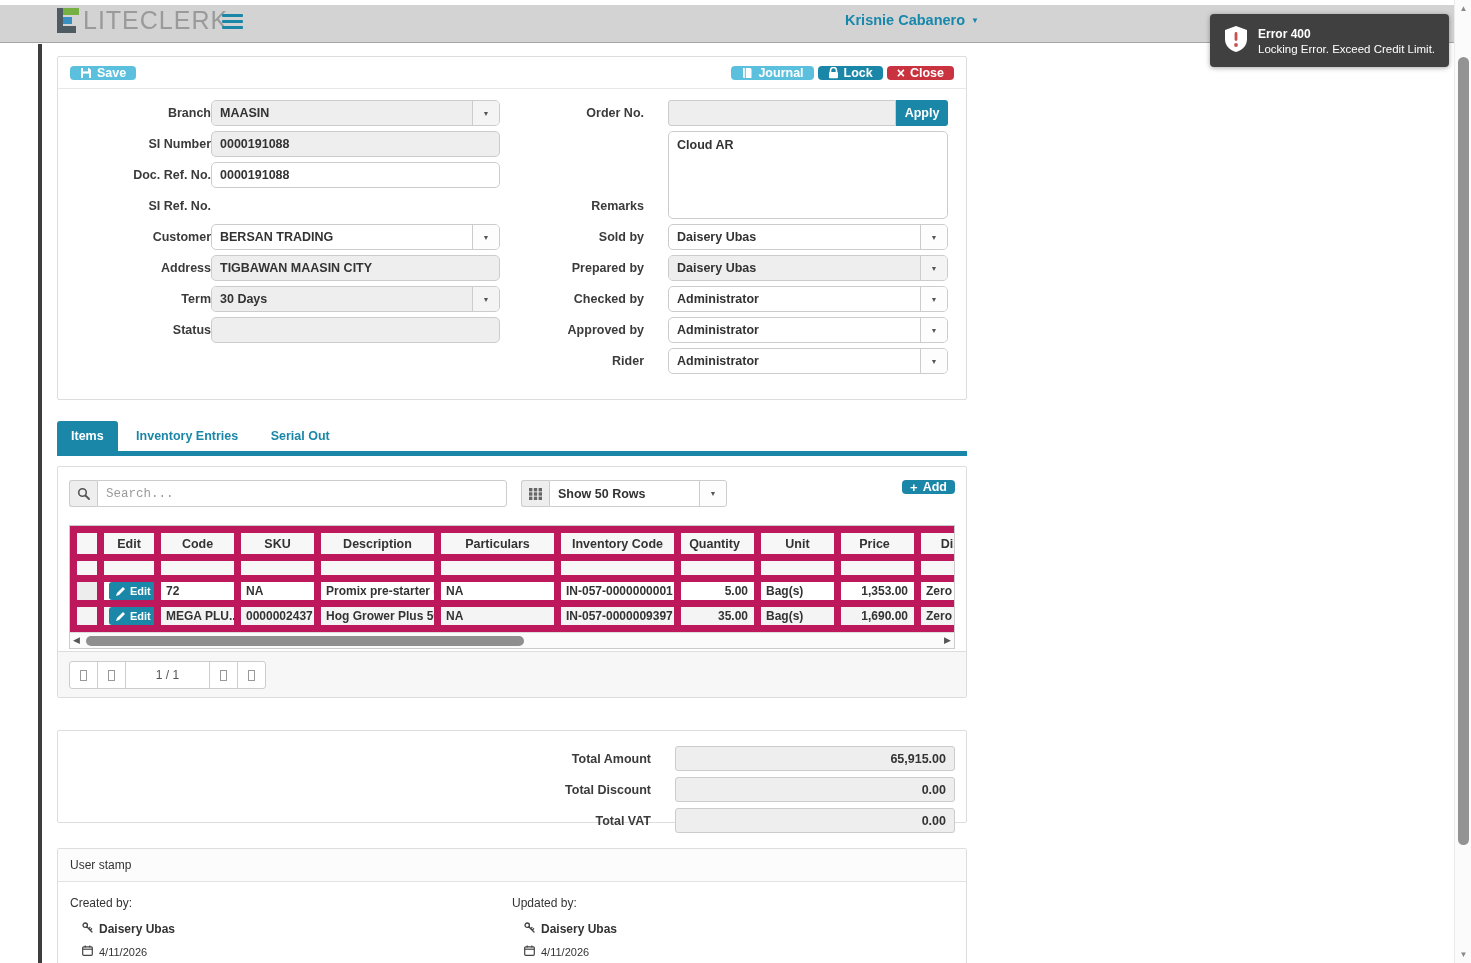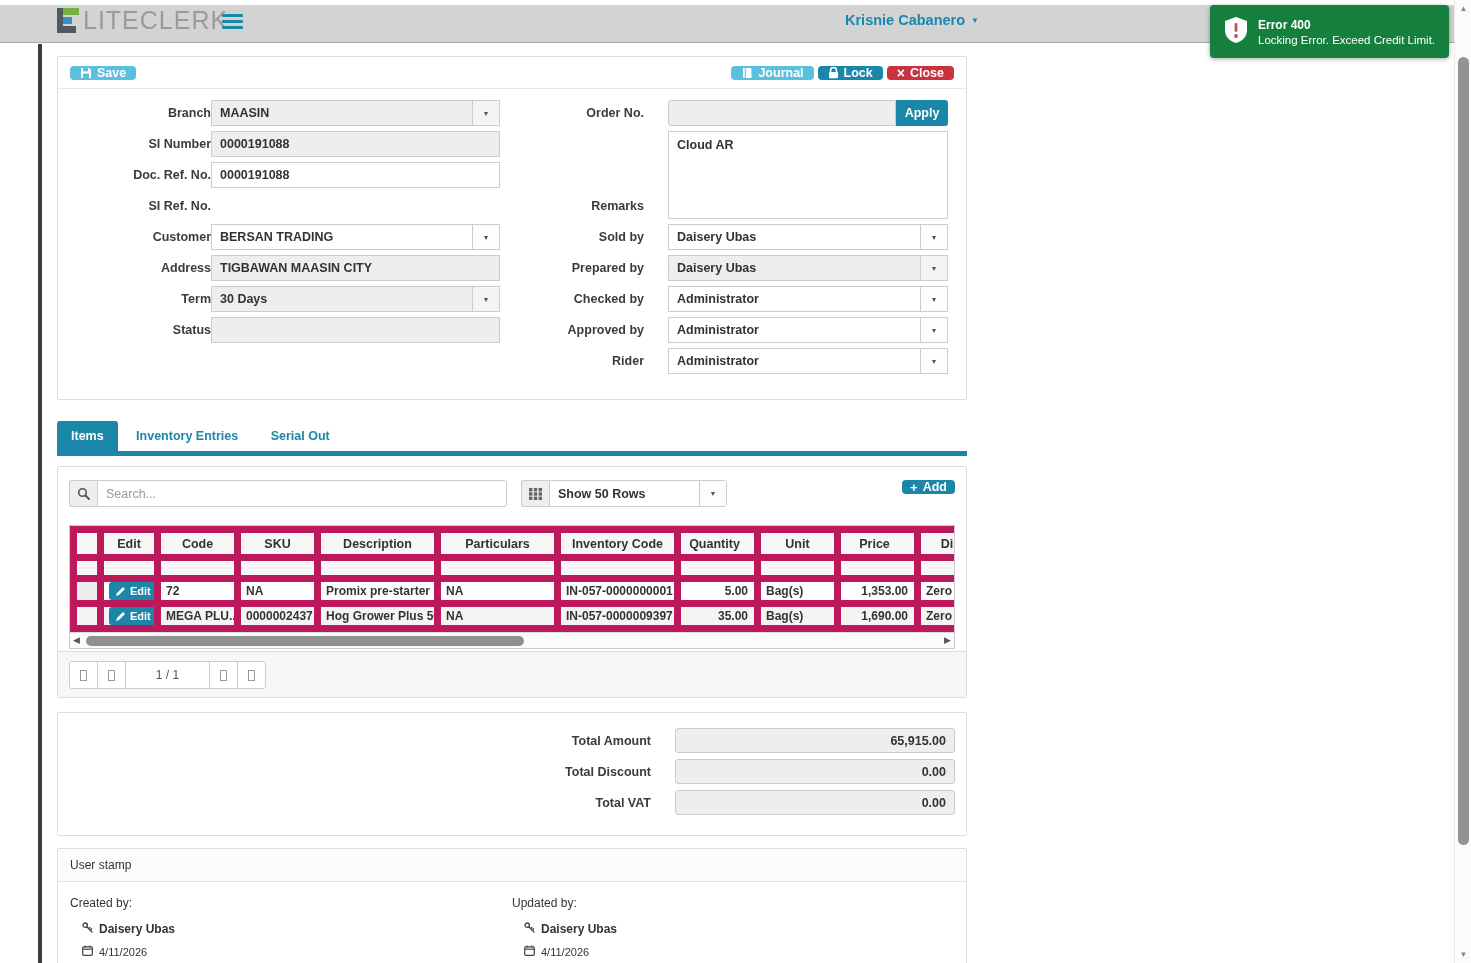--- a/index.html
+++ b/index.html
@@ -16,51 +16,51 @@
   .logo-icon .l-mid  { position:absolute; left:6px; top:9px; width:9px; height:7px; background:#3a8fc1; }
   .logo-icon .l-bot  { position:absolute; left:6px; top:18px; width:13px; height:7px; background:#4f5b63; }
   .brand-text { font-size:25px; color:#9a9a9a; letter-spacing:1px; }
   .burger { position:absolute; left:222px; top:14px; width:21px; cursor:pointer; }
   .burger div { height:3.4px; background:#1a87a8; border-radius:1px; margin-bottom:2.6px; }
   .user-menu { position:absolute; left:845px; top:12px; color:#1787ac; font-weight:bold; font-size:14.5px; cursor:pointer; display:flex; align-items:center; gap:6px; }
   .user-menu .caret-sm { font-size:8px; }
   .side-strip { position:absolute; left:38px; top:44px; width:4px; height:919px; background:#3d3d3d; }
 
   
-  .toast { position:absolute; left:1210px; top:5px; width:239px; height:53px; background:#15803d; border-radius:4px;
+  .toast { position:absolute; left:1210px; top:14px; width:239px; height:53px; background:#404040; border-radius:4px;
            box-shadow:0 1px 5px rgba(0,0,0,.35); display:flex; align-items:center; padding:0 10px; color:#fff; z-index:50; }
   .toast-icon { margin:0 10px 0 4px; flex:none; }
   .toast-title { font-size:12px; font-weight:bold; margin-bottom:2px; }
   .toast-msg { font-size:11.5px; }
 
   
   .card { position:absolute; left:57px; width:910px; background:#fff; border:1px solid #ddd; border-radius:2px; }
   .card-form   { top:56px;  height:344px; }
   .card-items  { top:466px; height:232px; }
-  .card-totals { top:712px; height:124px;text-align:center; }
+  .card-totals { top:730px; height:93px;text-align:center; }
   .card-stamp  { top:848px; height:132px; }
 
   
   .btn { display:inline-flex; align-items:center; gap:5px; height:14px; padding:0 10px; border-radius:4px;
          color:#fff; font-weight:bold; font-size:12.5px; border:none; cursor:pointer; white-space:nowrap; }
   .btn-info   { background:#5bc0de; }
   .btn-teal   { background:#1a87a8; }
   .btn-danger { background:#c9323f; }
   .btnrow { display:flex; justify-content:space-between; align-items:center; padding:9px 12px 8px; border-bottom:1px solid #e8e8e8; }
   .btnrow .rgt { display:flex; gap:4px; }
 
   
   .formwrap { display:flex; padding-top:11px; }
   .fcol-left  { width:442px; }
   .fcol-right { width:448px; }
   .frow { display:flex; align-items:center; margin-bottom:5px; }
   .frow.top { align-items:flex-end; }
   .flabel { width:153px; text-align:right; font-weight:bold; font-size:12.5px; color:#3b3b3b; line-height:26px; flex:none; }
   .fcol-right .flabel { width:144px; margin-right:24px; }
-  .ctl { flex:1; height:26px; border:1px solid #ccc; border-radius:0; background:#fff; display:flex; align-items:center;
+  .ctl { flex:1; height:26px; border:1px solid #ccc; border-radius:5px; background:#fff; display:flex; align-items:center;
          padding:0 8px; font-size:12.5px; font-weight:bold; color:#333; overflow:hidden; white-space:nowrap; }
   .ctl.disabled { background:#eee; }
   .sel { padding:0; }
   .sel .val { flex:1; padding:0 8px; height:100%; display:flex; align-items:center; border-radius:3px 0 0 3px; overflow:hidden; white-space:nowrap; }
   .sel .caret { width:27px; align-self:stretch; border-left:1px solid #ccc; display:flex; align-items:center; justify-content:center;
                 font-size:7px; color:#555; background:#fdfdfd; border-radius:0 3px 3px 0; cursor:pointer; }
   .sel.disabled { background:#fff; }
   .sel.disabled .val { background:#eee; }
   .sel.disabled .caret { background:#f4f4f4; }
   .txt { height:88px; align-items:flex-start; padding:6px 8px; }
@@ -75,21 +75,21 @@
          color:#1a87a8; border-radius:3px 3px 0 0; cursor:pointer; vertical-align:top; }
   .tab.active { background:#1a87a8; color:#fff; }
   .tabbar { position:absolute; left:0; top:30px; width:100%; height:5px; background:#1a87a8; }
 
   
   .ptoolbar { display:flex; padding:13px 11px 0 11px; align-items:stretch; }
   .sgroup { display:flex; width:438px; height:27px; }
   .addon { width:28px; flex:none; background:#eee; border:1px solid #ccc; border-right:none; border-radius:3px 0 0 3px;
            display:flex; align-items:center; justify-content:center; }
   .sinput { flex:1; height:27px; border:1px solid #ccc; border-radius:0 3px 3px 0; padding:8px 8px;
-            font-family:Liberation Sans, sans-serif; font-size:12.5px; font-weight:bold; color:#333; outline:none; }
+            font-family:Liberation Mono, monospace; font-size:12.5px; font-weight:bold; color:#333; outline:none; }
   .sinput::placeholder { color:#9a9a9a; font-weight:normal; }
   .rgroup { display:flex; margin-left:14px; width:206px; height:27px; }
   .rgroup .sel { flex:1; height:27px; border:1px solid #ccc; border-radius:0 3px 3px 0; background:#fff; display:flex; }
   .add-btn { margin-left:auto; width:53px; justify-content:center; padding:0; }
 
   
   .table-frame { margin:18px 11px 0; width:886px; border:1px solid #ccc; overflow:hidden; }
   .tclip { width:884px; overflow:hidden; }
   table.grid { border-collapse:collapse; table-layout:fixed; width:944px; font-size:12px; }
   .grid th, .grid td { border:7px solid #be185d; overflow:hidden; white-space:nowrap; }

